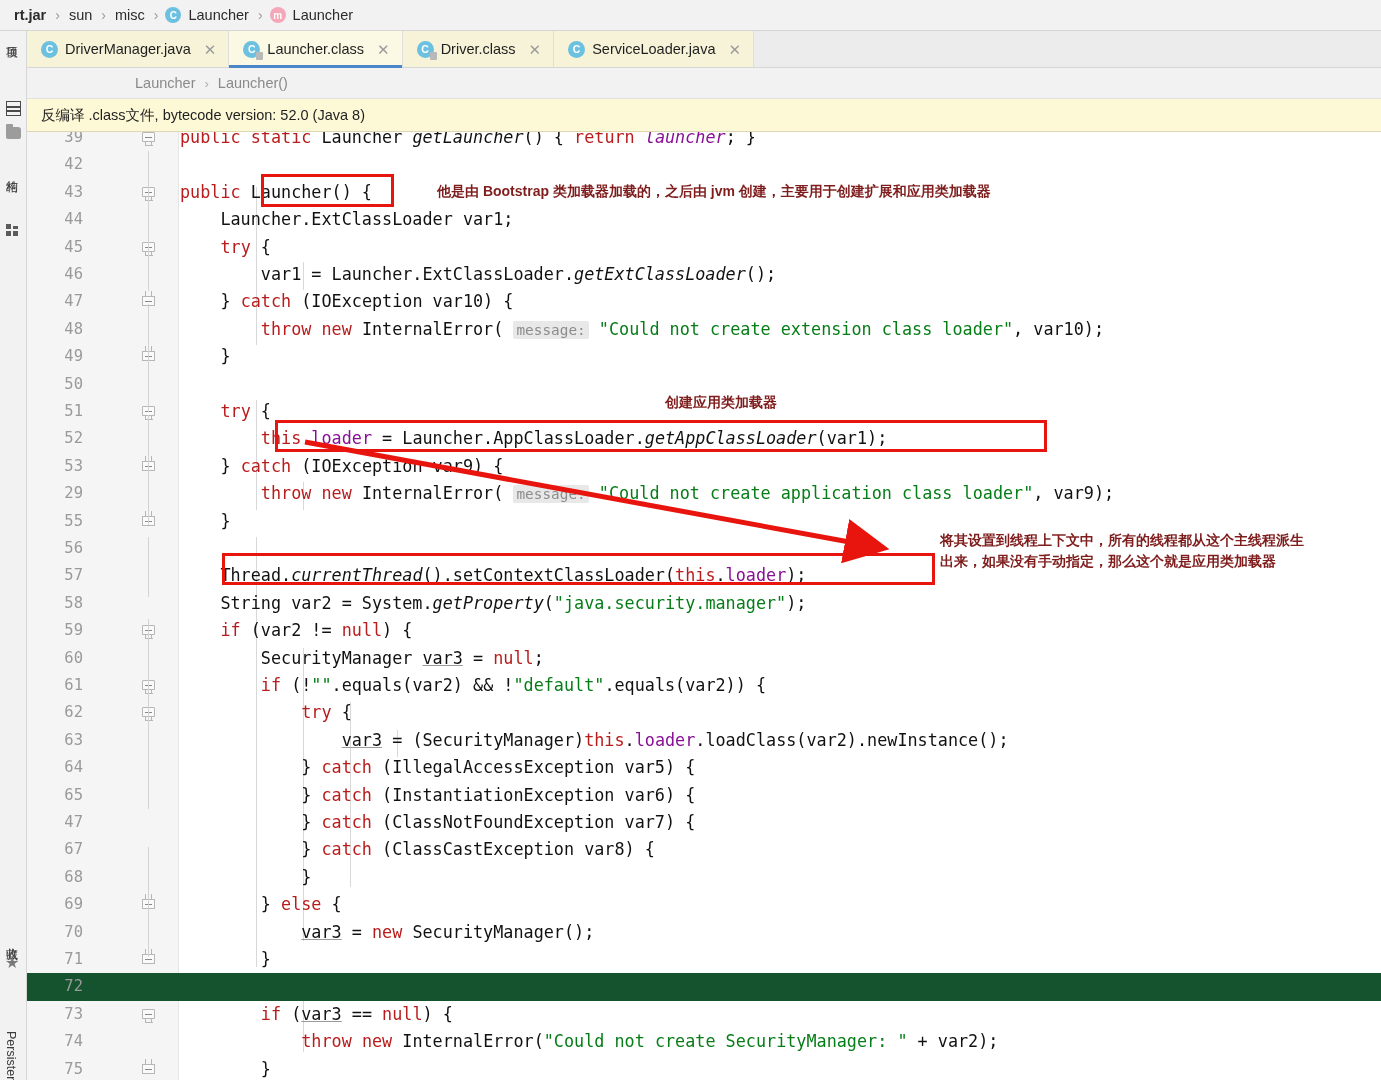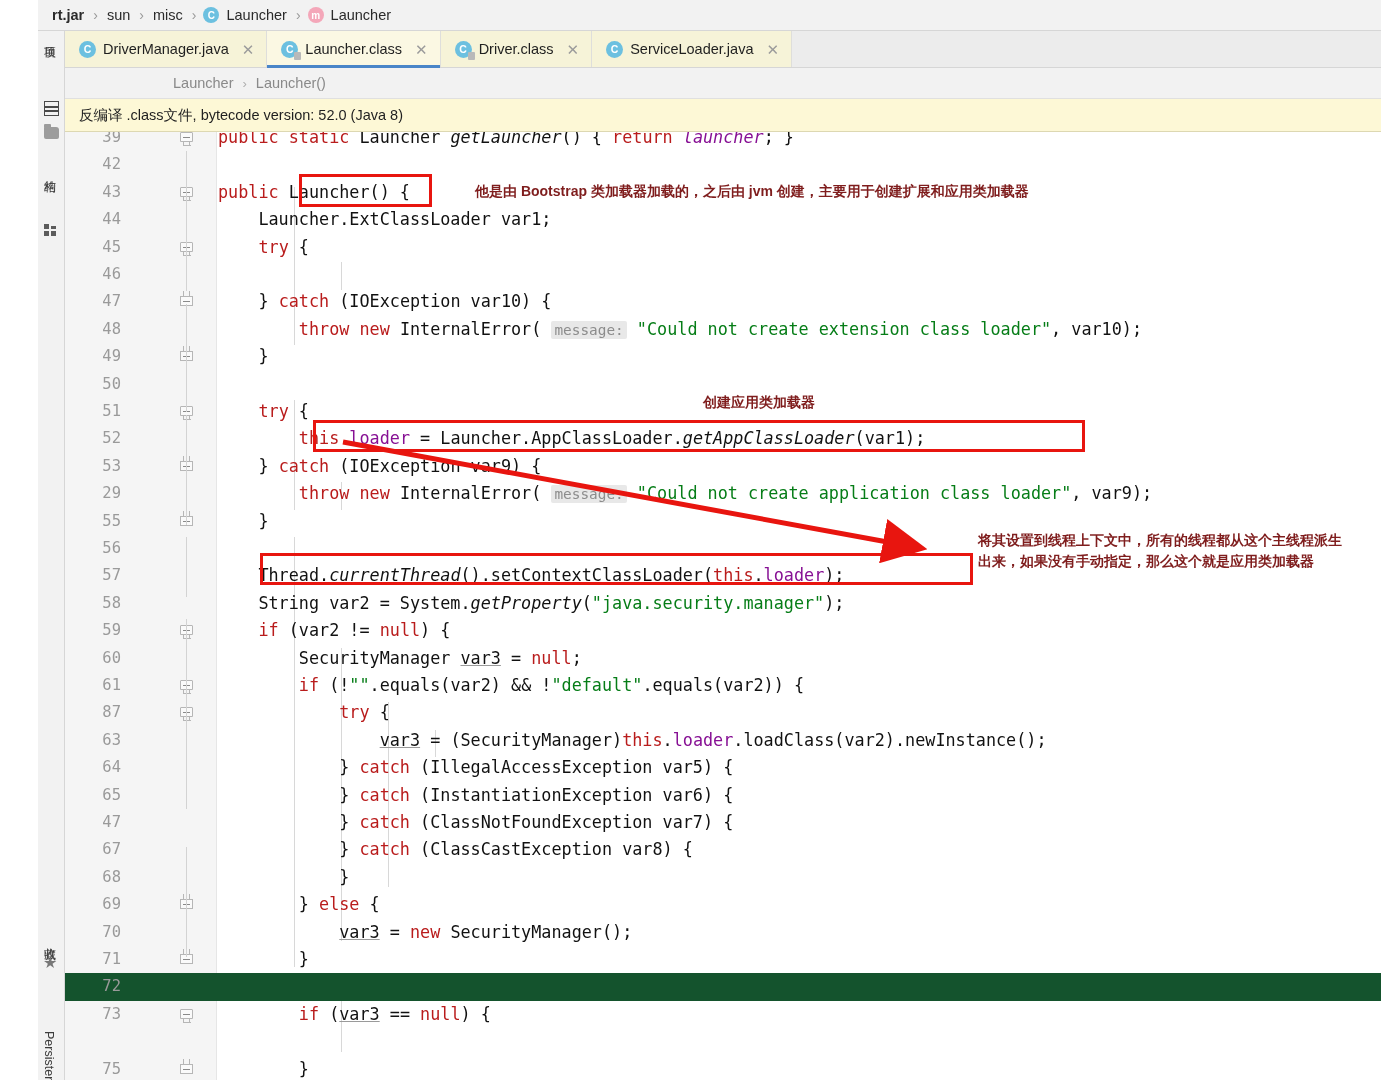--- a/index.html
+++ b/index.html
@@ -2,21 +2,21 @@
 <html><head>
 <meta charset="utf-8">
 <style>
   * { box-sizing: border-box; margin: 0; padding: 0; }
   html, body {
     width: 1381px; height: 1080px;
     background: #ffffff;
     font-family: "Liberation Sans", "DejaVu Sans", sans-serif;
     overflow: hidden;
   }
-  #app { position: relative; width: 1114px; height: 1080px; margin-left: 38px; }
+  #app { position: relative; width: 1114px; height: 1080px; }
 
   
   .topbar {
     position: absolute; left: 0; top: 0; width: 1381px; height: 31px;
     background: #f2f2f2; border-bottom: 1px solid #d6d6d6;
     display: flex; align-items: center; padding-left: 12px; gap: 0px;
   }
   .crumb { font-size: 14.5px; color: #2b2b2b; padding: 0 2px; white-space: nowrap; }
   .crumb.bold { font-weight: bold; }
   .crumb-sep { color: #9a9a9a; font-size: 14px; padding: 0 7px; }
@@ -321,20 +321,21 @@
         <div class="row" style="top: 101.6px;">
           <div class="lnum">45</div>
           <div class="fold down">
             <span class="box"></span>
             <span class="tip"></span>
           </div>
           <div class="code">    <span class="kw">try</span> {</div>
         </div>
         <div class="row" style="top: 129px;">
           <div class="lnum">46</div>
+          <div class="code">        var1 = Launcher.ExtClassLoader.<span class="ital">getExtClassLoader</span>();</div>
         </div>
         <div class="row" style="top: 156.4px;">
           <div class="lnum">47</div>
           <div class="fold up">
             <span class="box"></span>
             <span class="tip"></span>
           </div>
           <div class="code">    } <span class="kw">catch</span> (IOException var10) {</div>
         </div>
         <div class="row" style="top: 183.8px;">
@@ -411,21 +412,21 @@
         </div>
         <div class="row" style="top: 540px;">
           <div class="lnum">61</div>
           <div class="fold down">
             <span class="box"></span>
             <span class="tip"></span>
           </div>
           <div class="code">        <span class="kw">if</span> (!<span class="str">""</span>.equals(var2) &amp;&amp; !<span class="str">"default"</span>.equals(var2)) {</div>
         </div>
         <div class="row" style="top: 567.4px;">
-          <div class="lnum">87</div>
+          <div class="lnum">62</div>
           <div class="fold down">
             <span class="box"></span>
             <span class="tip"></span>
           </div>
           <div class="code">            <span class="kw">try</span> {</div>
         </div>
         <div class="row" style="top: 594.8px;">
           <div class="lnum">63</div>
           <div class="code">                <span class="undl">var3</span> = (SecurityManager)<span class="kw">this</span>.<span class="fld">loader</span>.loadClass(var2).newInstance();</div>
         </div>
@@ -473,20 +474,24 @@
           <div class="lnum">72</div>
           <div class="code"></div>
         </div>
         <div class="row" style="top: 868.8px;">
           <div class="lnum">73</div>
           <div class="fold down">
             <span class="box"></span>
             <span class="tip"></span>
           </div>
           <div class="code">        <span class="kw">if</span> (<span class="undl">var3</span> == <span class="kw">null</span>) {</div>
+        </div>
+        <div class="row" style="top: 896.2px;">
+          <div class="lnum">74</div>
+          <div class="code">            <span class="kw">throw</span> <span class="kw">new</span> InternalError(<span class="str">"Could not create SecurityManager: "</span> + var2);</div>
         </div>
         <div class="row" style="top: 923.6px;">
           <div class="lnum">75</div>
           <div class="fold up">
             <span class="box"></span>
             <span class="tip"></span>
           </div>
           <div class="code">        }</div>
         </div>
       </div>

